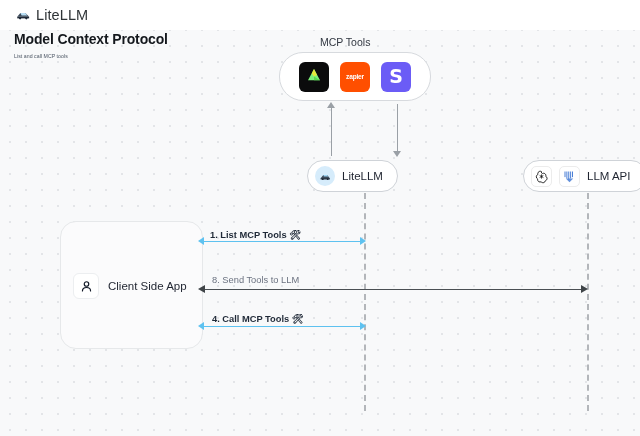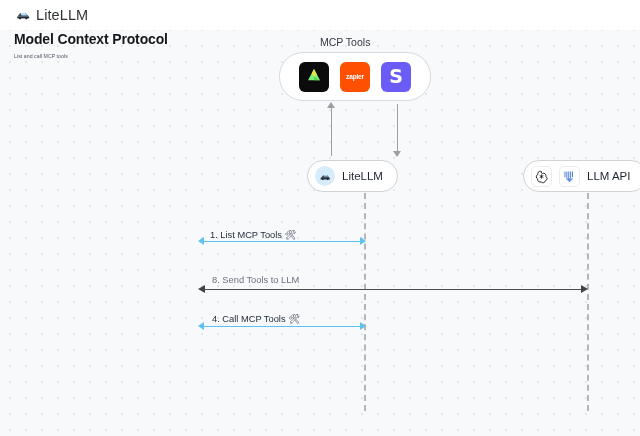--- a/index.html
+++ b/index.html
@@ -229,21 +229,21 @@
     position: absolute;
     height: 0;
     top: 0;
   }
   .msg-label {
     position: absolute;
     font-size: 9.3px;
     white-space: nowrap;
     background: transparent;
   }
-  .blue  { color: #1f2937; }
+  .blue  { color: #1f2937; font-weight: bold; }
   .grayt { color: #6b7280; }
 
   .arrowhead {
     position: absolute;
     width: 0; height: 0;
     top: -4px;
   }
   .ah-left-blue {
     border-top: 4px solid transparent;
     border-bottom: 4px solid transparent;
@@ -359,20 +359,31 @@
           <rect x="10" y="4" width="1.6" height="13"></rect>
           <rect x="13" y="4" width="1.6" height="11"></rect>
           <rect x="16" y="4" width="1.6" height="9"></rect>
           <path d="M6 15 L12 21 L18 15 Z" opacity="0.85"></path>
         </g>
       </svg>
     </span>
     <span class="node-label">LLM API</span>
   </div>
 
+  <div class="client-box">
+    <div class="client-inner">
+      <span class="client-avatar">
+        <svg width="15" height="15" viewBox="0 0 24 24" fill="none" stroke="#111827" stroke-width="1.9" stroke-linecap="round">
+          <circle cx="12" cy="8" r="3.6"></circle>
+          <path d="M5.5 19c0-3.4 2.9-5.4 6.5-5.4s6.5 2 6.5 5.4"></path>
+        </svg>
+      </span>
+      <span class="client-label">Client Side App</span>
+    </div>
+  </div>
 
   <div class="msg">
     <div class="msg-label blue" style="left:184px; top:229px;">1. List MCP Tools 🛠</div>
     <div style="position:absolute; left:172px; top:241px; width:167px; height:0;">
       <div class="msg-line line-blue" style="left:5px; width:157px;"></div>
       <div class="arrowhead ah-left-blue" style="left:0;"></div>
       <div class="arrowhead ah-right-blue" style="left:162px;"></div>
     </div>
   </div>
 

